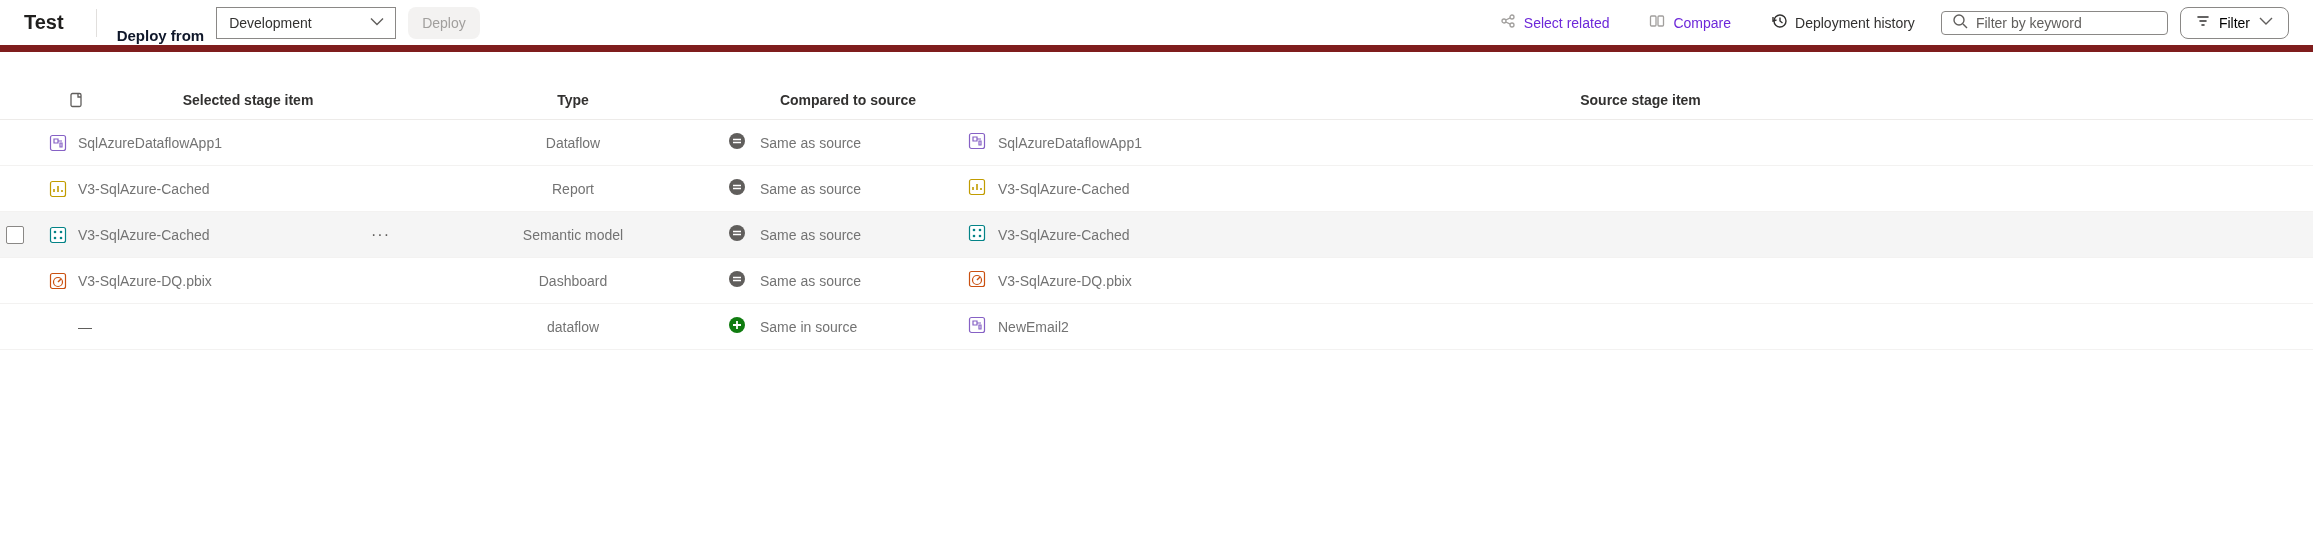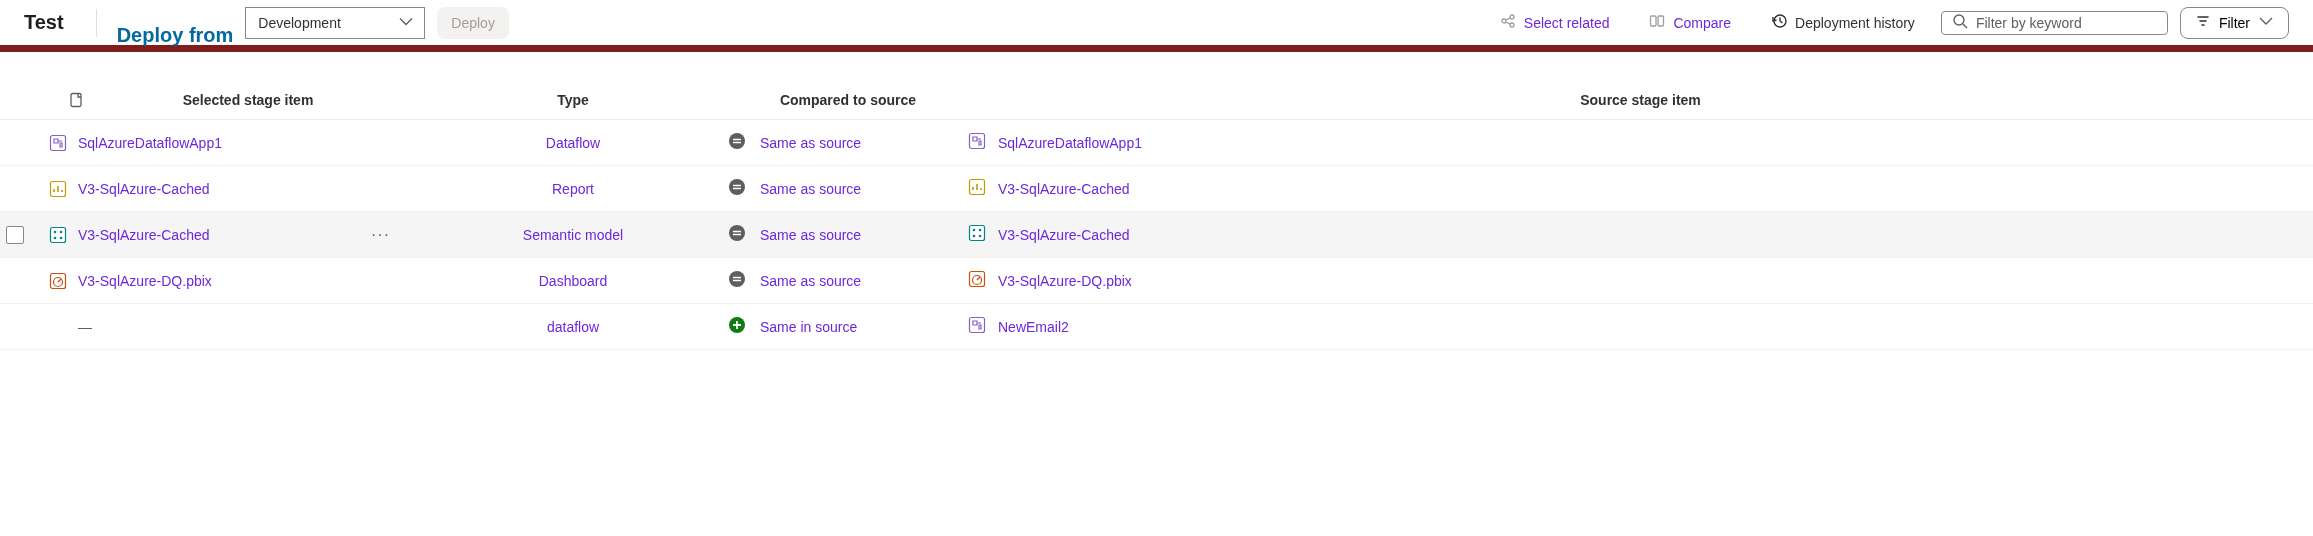--- a/index.html
+++ b/index.html
@@ -26,23 +26,23 @@
       padding-right: 20px;
     }
 
     .vdiv {
       width: 1px;
       height: 28px;
       background: #e1dfdd;
     }
 
     .deploy-from-label {
-      font-size: 20px;
+      font-size: 15px;
       font-weight: 600;
-      color: #0369a1;
+      color: #0f172a;
       margin-left: 8px;
       margin-top: 26px;
     }
 
     .select-wrap {
       position: relative;
       display: flex;
       align-items: center;
       border: 1px solid #8a8886;
       border-radius: 0;
@@ -177,21 +177,21 @@
     }
     .checkbox-sq {
       width: 18px;
       height: 18px;
       border: 1px solid #8a8886;
       border-radius: 2px;
       background: #fff;
     }
 
     .compare-text, .type-text, .name-text, .source-text {
-      color: #6d28d9;
+      color: #737373;
     }
 
     .empty-dash { color: #605e5c; }
 
     
     svg.ico { width: 16px; height: 16px; flex: 0 0 auto; }
     svg.ico18 { width: 18px; height: 18px; flex: 0 0 auto; }
   </style>
 </head>
 <body>

